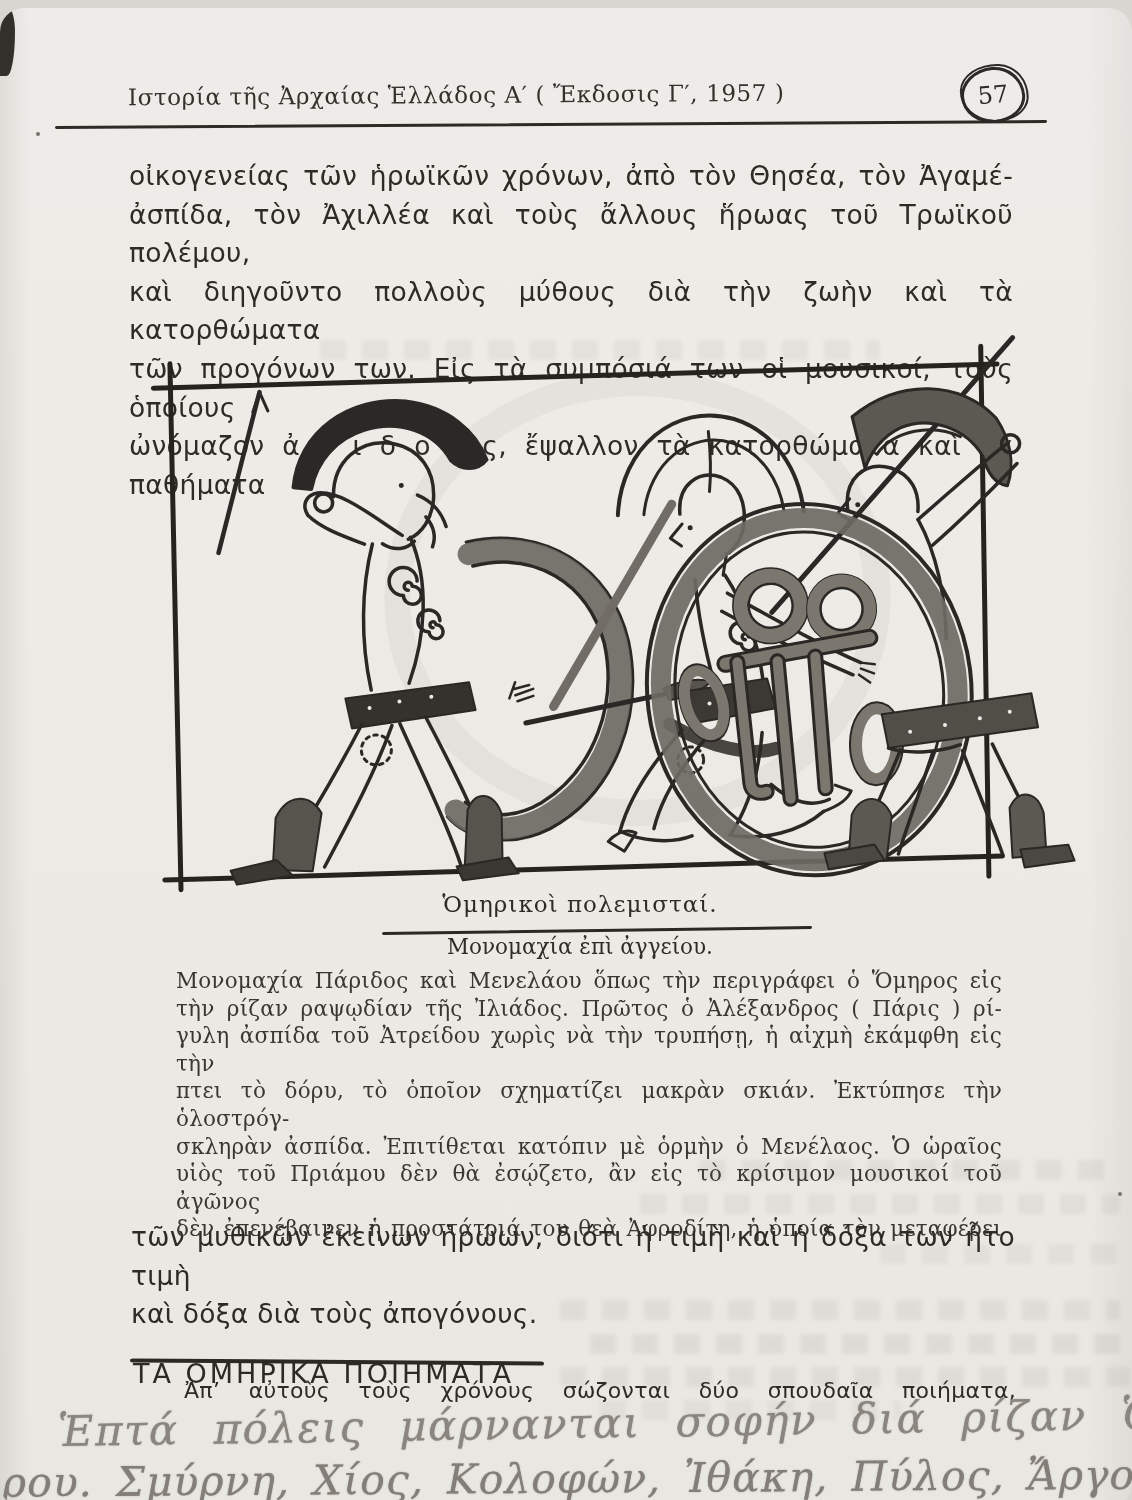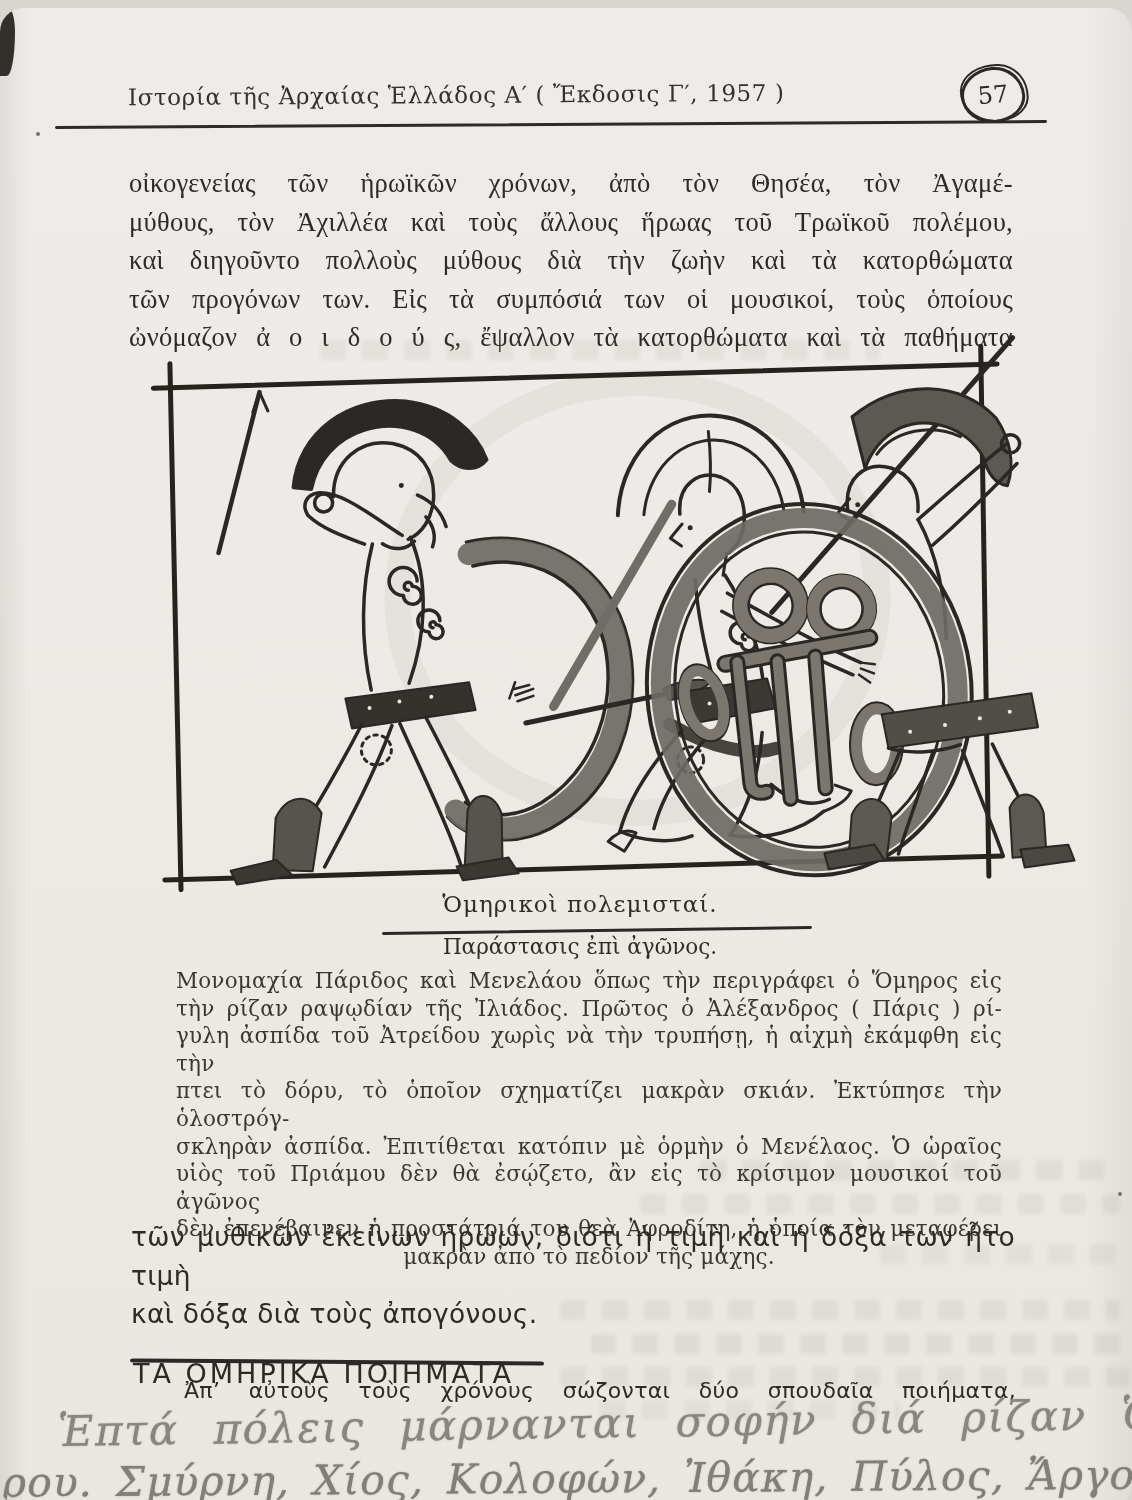--- a/index.html
+++ b/index.html
@@ -22,21 +22,21 @@
   .pagenum{left:961px; top:59px; width:58px; height:50px; border:3px solid #2b2825;
     border-radius:52% 48% 50% 50%/50% 55% 45% 50%; display:flex; align-items:center;
     justify-content:center; font-family:"DejaVu Serif",serif; font-size:24px;
     transform:rotate(-5deg); color:#2b2825;}
   .pagenum::after{content:''; position:absolute; inset:-6px -7px -2px -4px;
     border:2px solid #2b2825; border-radius:55% 45% 50% 50%/48% 57% 43% 52%;
     transform:rotate(7deg);}
   
   .bodytxt{font-size:26.5px; line-height:38.6px; color:#2e2b27; letter-spacing:.3px;}
   .jl{text-align:justify; text-align-last:justify;}
-  .para-top{left:129px; top:156px; width:884px;font-family:Liberation Serif, serif;}
+  .para-top{left:129px; top:149px; width:884px;}
   .para-bot{left:131px; top:1210px; width:884px;}
   
   .fig{left:168px; top:356px; width:824px; height:522px; transform:rotate(-1.1deg);}
   .fig svg{overflow:visible; display:block;}
   .cap{left:168px; width:824px; text-align:center; font-family:"DejaVu Serif",serif; color:#2f2c28;}
   .cap-title{top:883px; font-size:23px; letter-spacing:1px;}
   .cap-underline{left:382px; top:921px; width:430px; height:3px; background:#2b2825;
     transform:rotate(-.8deg); border-radius:2px;}
   .cap-sub{top:926px; font-size:21.5px;}
   .desc{left:176px; top:959px; width:826px; font-family:"DejaVu Serif",serif;
@@ -72,21 +72,21 @@
   <div class="abs speck" style="left:1118px;top:1184px"></div>
 
   <div class="abs hdr-title">Ιστορία τῆς Ἀρχαίας Ἑλλάδος Α′  ( Ἔκδοσις Γ′, 1957 )</div>
   <div class="abs hdr-rule"></div>
   <div class="abs pagenum">
     <span>57</span>
   </div>
 
   <div class="abs bodytxt para-top">
     <div class="jl">οἰκογενείας τῶν ἡρωϊκῶν χρόνων, ἀπὸ τὸν Θησέα, τὸν Ἀγαμέ-</div>
-    <div class="jl">μύθους, τὸν Ἀχιλλέα καὶ τοὺς ἄλλους ἥρωας τοῦ Τρωϊκοῦ πολέμου,</div>
+    <div class="jl">ἀσπίδα, τὸν Ἀχιλλέα καὶ τοὺς ἄλλους ἥρωας τοῦ Τρωϊκοῦ πολέμου,</div>
     <div class="jl">καὶ διηγοῦντο πολλοὺς μύθους διὰ τὴν ζωὴν καὶ τὰ κατορθώματα</div>
     <div class="jl">τῶν προγόνων των. Εἰς τὰ συμπόσιά των οἱ μουσικοί, τοὺς ὁποίους</div>
     <div class="jl">ὠνόμαζον ἀ ο ι δ ο ύ ς, ἔψαλλον τὰ κατορθώματα καὶ τὰ παθήματα</div>
   </div>
 
   <div class="abs ghost" style="left:320px;top:332px;width:560px;opacity:.45"></div>
 
   <div class="abs fig">
     <svg width="824" height="522" viewBox="0 0 824 522">
       <g fill="none" stroke="#2a2724" stroke-width="3.5" stroke-linecap="round" stroke-linejoin="round">
@@ -224,31 +224,30 @@
           <path d="M838,452 C848,432 866,436 872,458 L874,500 L840,502 Z" fill="#5c5852" stroke="#2a2724" stroke-width="2"></path>
           <path d="M652,494 L702,486 L712,502 L656,510 Z" fill="#4b4742" stroke="#2a2724" stroke-width="2"></path>
           <path d="M848,494 L896,490 L902,506 L852,512 Z" fill="#4b4742" stroke="#2a2724" stroke-width="2"></path>
         </g>
       </g>
     </svg>
   </div>
 
   <div class="abs cap cap-title">Ὁμηρικοὶ πολεμισταί.</div>
   <div class="abs cap-underline"></div>
-  <div class="abs cap cap-sub">Παράστασις ἐπὶ ἀγῶνος.</div>
+  <div class="abs cap cap-sub">Μονομαχία ἐπὶ ἀγγείου.</div>
 
   <div class="abs desc">
     <div class="jl">Μονομαχία Πάριδος καὶ Μενελάου ὅπως τὴν περιγράφει ὁ Ὅμηρος εἰς</div>
     <div class="jl">τὴν ρίζαν ραψῳδίαν τῆς Ἰλιάδος. Πρῶτος ὁ Ἀλέξανδρος ( Πάρις ) ρί-</div>
     <div class="jl">γυλη ἀσπίδα τοῦ Ἀτρείδου χωρὶς νὰ τὴν τρυπήσῃ, ἡ αἰχμὴ ἐκάμφθη εἰς τὴν</div>
     <div class="jl">πτει τὸ δόρυ, τὸ ὁποῖον σχηματίζει μακρὰν σκιάν. Ἐκτύπησε τὴν ὁλοστρόγ-</div>
     <div class="jl">σκληρὰν ἀσπίδα. Ἐπιτίθεται κατόπιν μὲ ὁρμὴν ὁ Μενέλαος. Ὁ ὡραῖος</div>
     <div class="jl">υἱὸς τοῦ Πριάμου δὲν θὰ ἐσῴζετο, ἂν εἰς τὸ κρίσιμον μουσικοί τοῦ ἀγῶνος</div>
     <div class="jl">δὲν ἐπενέβαινεν ἡ προστάτριά του θεὰ Ἀφροδίτη, ἡ ὁποία τὸν μεταφέρει</div>
-    <div class="center">μακρὰν ἀπὸ τὸ πεδίον τῆς μάχης.</div>
   </div>
 
   <div class="abs ghost" style="left:700px;top:1152px;width:420px;opacity:.5"></div>
   <div class="abs ghost" style="left:640px;top:1186px;width:480px;opacity:.45"></div>
   <div class="abs ghost" style="left:880px;top:1236px;width:250px;opacity:.4"></div>
 
   <div class="abs bodytxt para-bot">
     <div class="jl">τῶν μυθικῶν ἐκείνων ἡρώων, διότι ἡ τιμὴ καὶ ἡ δόξα των ἦτο τιμὴ</div>
     <div>καὶ δόξα διὰ τοὺς ἀπογόνους.</div>
   </div>

